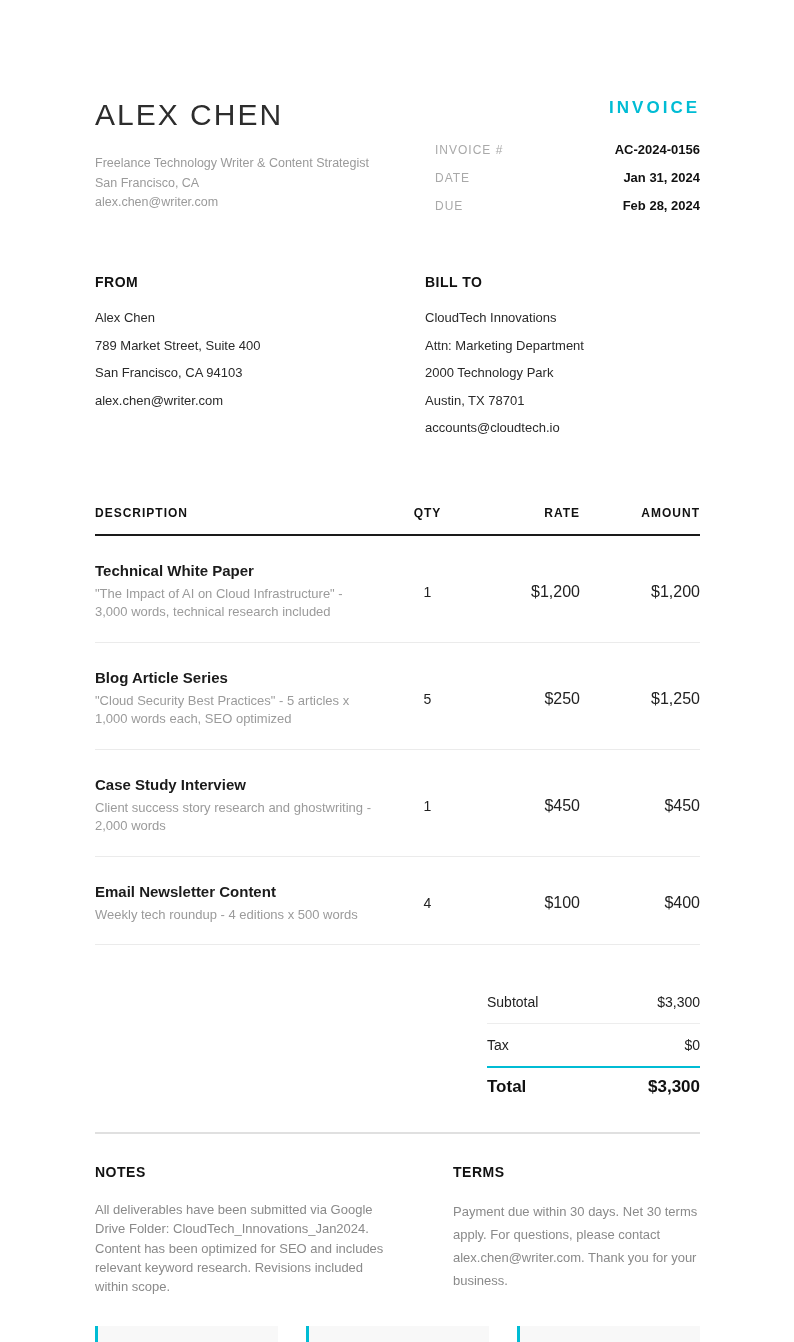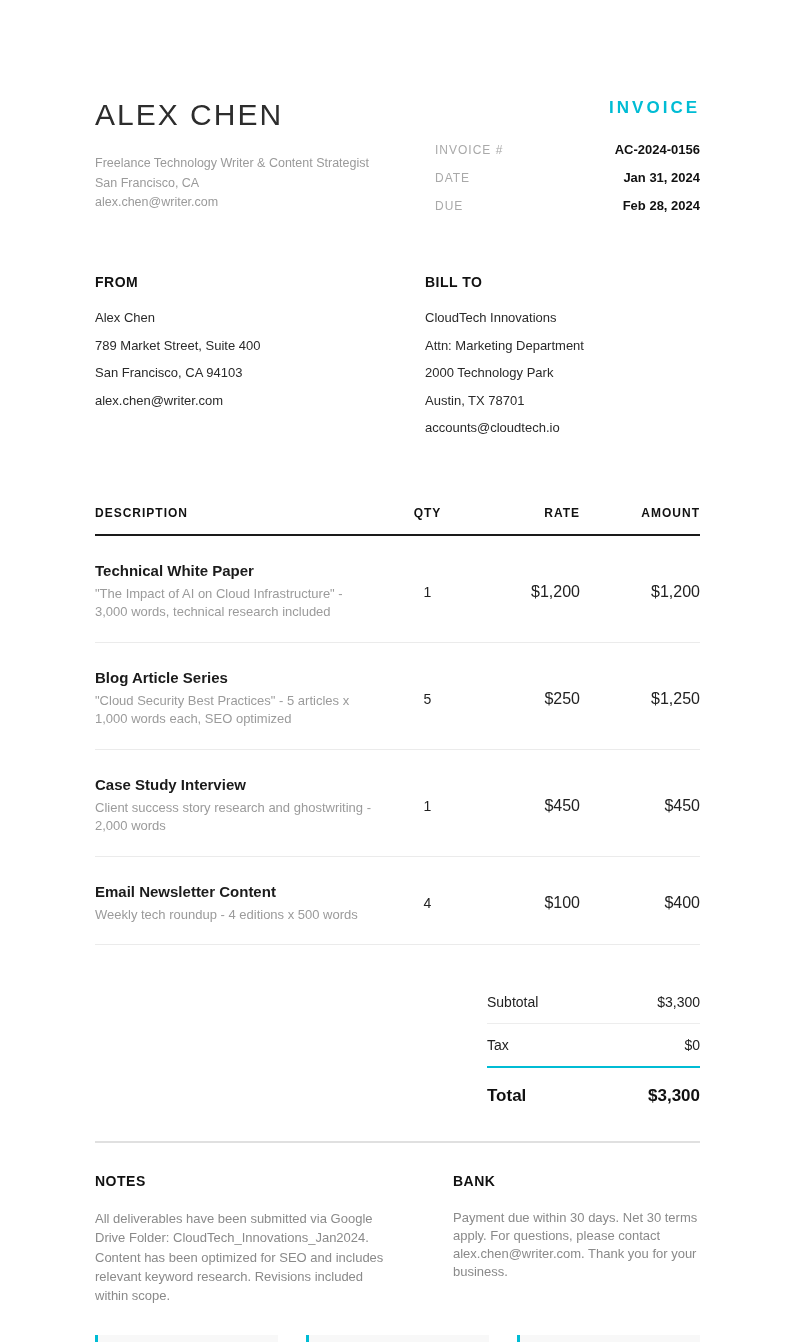--- a/index.html
+++ b/index.html
@@ -79,30 +79,30 @@
 
   
   .totals { width: 213px; margin-left: auto; margin-top: 34px; }
   .totals-row {
     display: flex; justify-content: space-between; align-items: baseline;
     padding: 13px 0;
   }
   .totals-row.sub { border-bottom: 1px solid #ededed; }
   .totals-label { font-size: 14px; color: #222; }
   .totals-value { font-size: 14px; color: #222; }
-  .totals-row.grand { border-top: 2px solid #00bcd4; padding-top: 18px; }
+  .totals-row.grand { border-top: 2px solid #00bcd4; padding-top: 9px; }
   .totals-row.grand .totals-label,
   .totals-row.grand .totals-value { font-size: 17px; font-weight: bold; color: #111; }
 
   .page-divider { border: none; border-top: 2px solid #e0e0e0; margin: 22px 0 0; }
 
   
   .notes-terms { display: grid; grid-template-columns: 330px 1fr; margin-top: 30px; gap: 28px; }
   .notes-text { font-size: 13px; color: #8a8a8a; line-height: 19.3px; width: 292px; }
-  .terms-text { font-size: 13px; color: #8a8a8a; line-height: 18px; width: 278px; }
+  .terms-text { font-size: 13px; color: #8a8a8a; line-height: 23px; width: 278px; }
 
   
   .payments { display: grid; grid-template-columns: 1fr 1fr 1fr; gap: 28px; margin-top: 30px; }
   .pay-card {
     background: #f8f8f8;
     border-left: 3px solid #00bcd4;
     padding: 16px 15px;
     min-height: 84px;
   }
   .pay-title {
@@ -223,21 +223,21 @@
   </div>
 
   <hr class="page-divider">
 
   <div class="notes-terms">
     <div>
       <div class="section-heading">NOTES</div>
       <div class="notes-text">All deliverables have been submitted via Google Drive Folder: CloudTech_Innovations_Jan2024. Content has been optimized for SEO and includes relevant keyword research. Revisions included within scope.</div>
     </div>
     <div>
-      <div class="section-heading">BANK</div>
+      <div class="section-heading">TERMS</div>
       <div class="terms-text">Payment due within 30 days. Net 30 terms apply. For questions, please contact alex.chen@writer.com. Thank you for your business.</div>
     </div>
   </div>
 
   <div class="payments">
     <div class="pay-card">
       <div class="pay-title">BANK TRANSFER</div>
       <div class="pay-line">Bank of America</div>
 
     </div>

